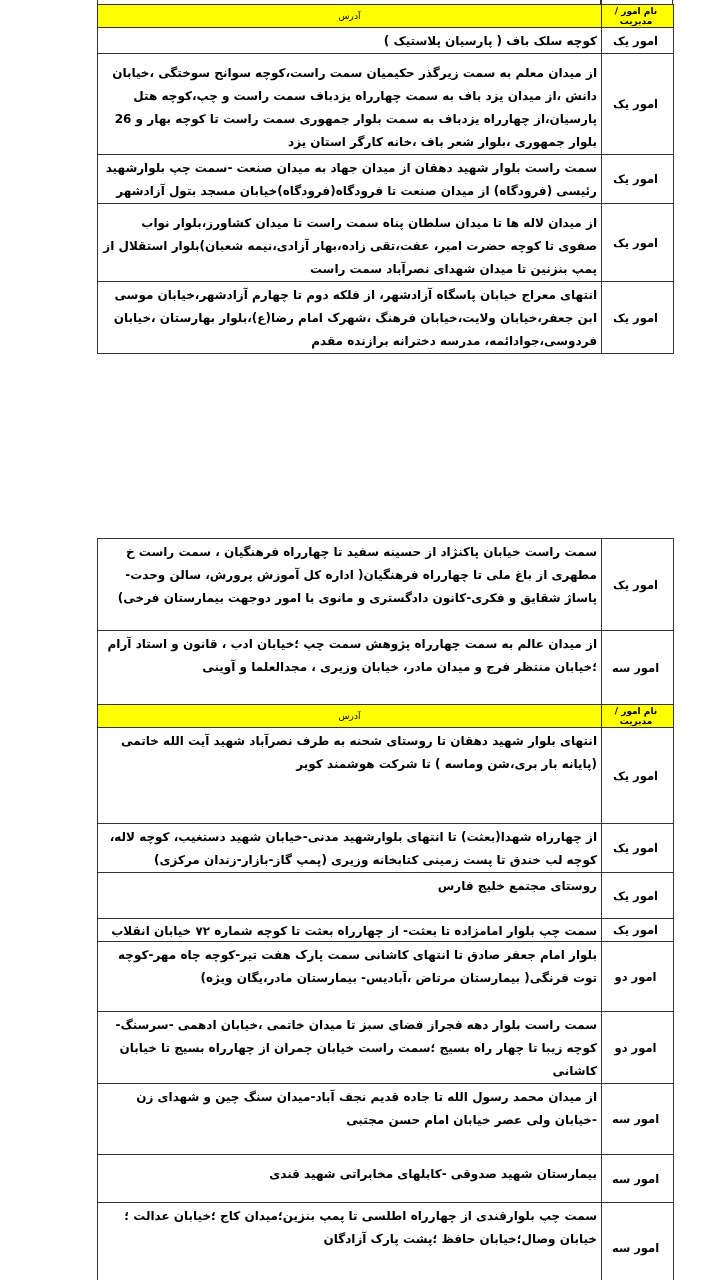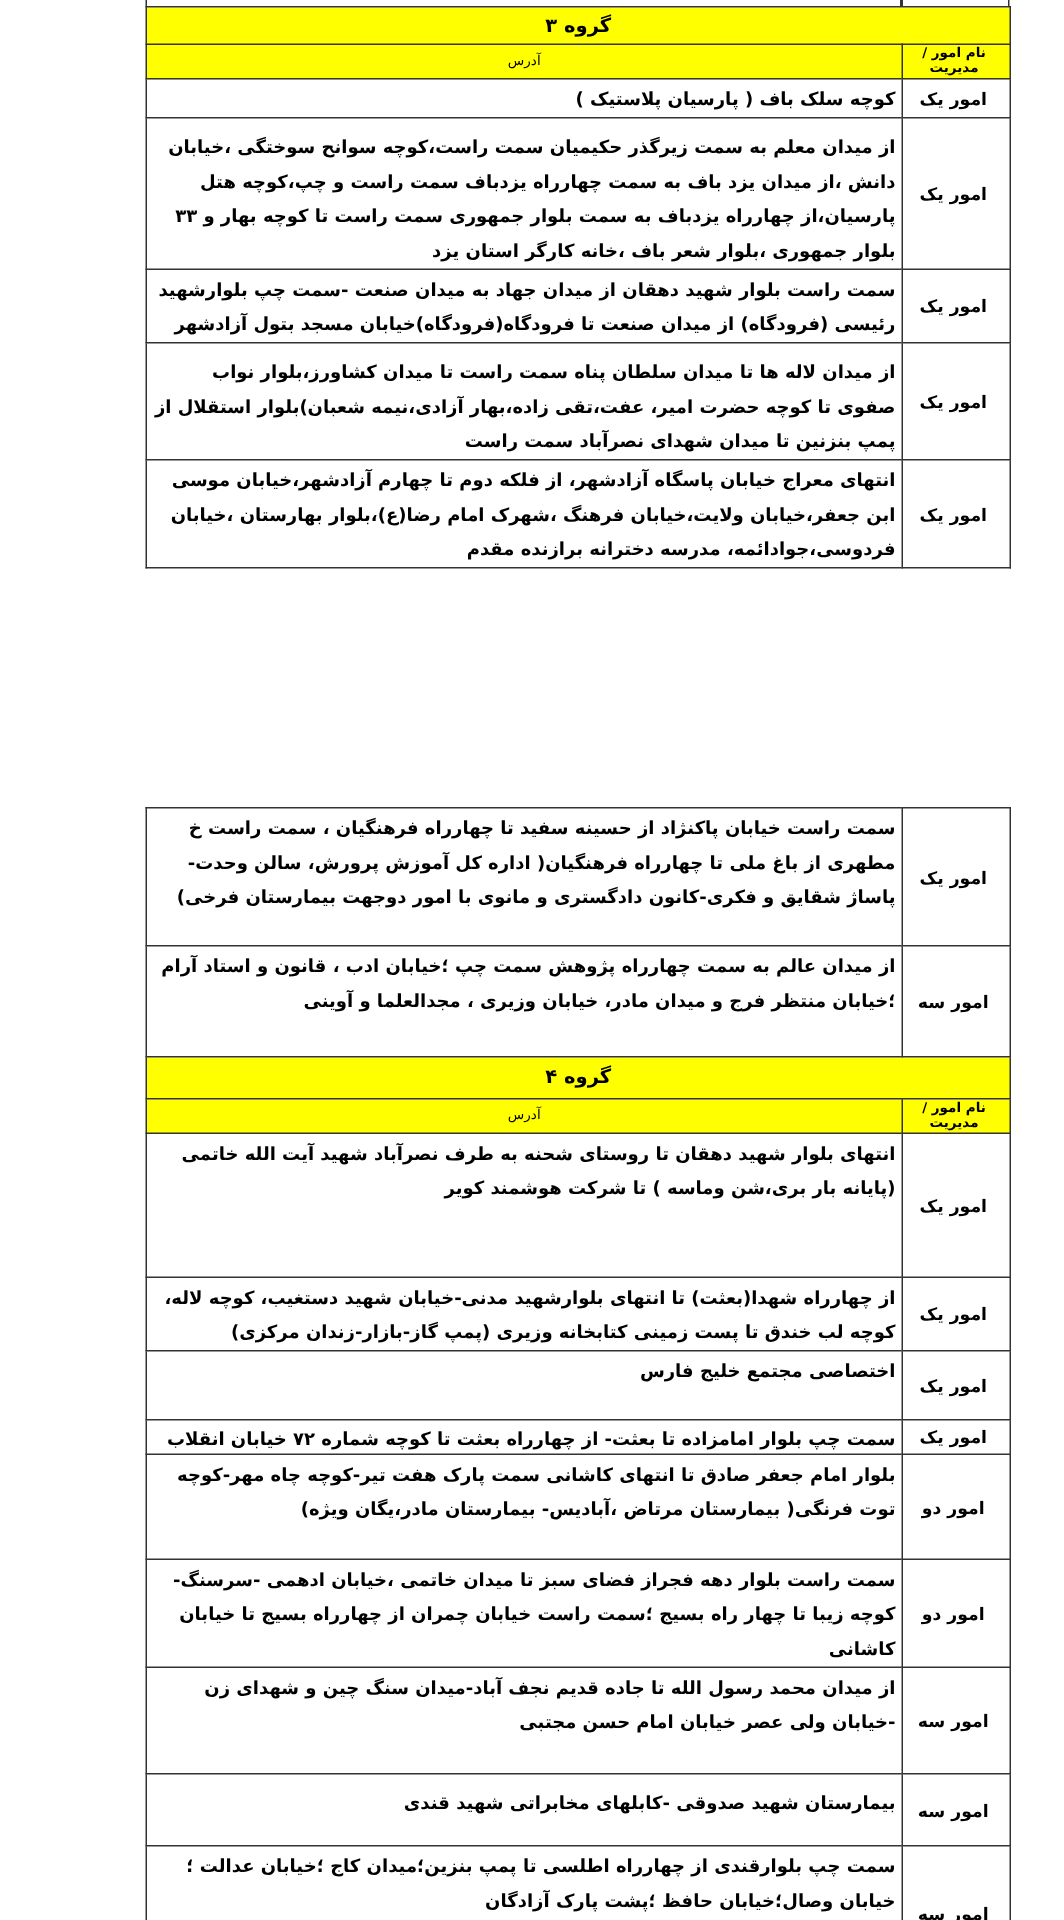--- a/index.html
+++ b/index.html
@@ -63,34 +63,31 @@
 <div class="top-stub">
     <div class="div"></div>
   </div>
 
 <table class="tbl" style="top:4px;">
   <colgroup>
       <col class="col-name">
       <col class="col-addr">
     </colgroup>
   <tbody>
-      <tr>
-    <td colspan="2" class="group-title">گروه ۳</td>
-  </tr>
   <tr>
     <td class="hdr name">نام امور /مدیریت</td>
     <td class="hdr addr">آدرس</td>
   </tr>
   <tr style="height:26px;">
     <td class="name-cell">امور یک</td>
     <td class="addr-cell">کوچه سلک باف ( پارسیان پلاستیک )</td>
   </tr>
   <tr style="height:92px;">
     <td class="name-cell">امور یک</td>
-    <td class="addr-cell" style="padding-top:8px !important;">از میدان معلم به سمت زیرگذر حکیمیان سمت راست،کوچه سوانح سوختگی ،خیابان دانش ،از میدان یزد باف به سمت چهارراه یزدباف سمت راست و چپ،کوچه هتل پارسیان،از چهارراه یزدباف به سمت بلوار جمهوری سمت راست تا کوچه بهار و ۳۳ بلوار جمهوری ،بلوار شعر باف ،خانه کارگر استان یزد</td>
+    <td class="addr-cell" style="padding-top:8px !important;">از میدان معلم به سمت زیرگذر حکیمیان سمت راست،کوچه سوانح سوختگی ،خیابان دانش ،از میدان یزد باف به سمت چهارراه یزدباف سمت راست و چپ،کوچه هتل پارسیان،از چهارراه یزدباف به سمت بلوار جمهوری سمت راست تا کوچه بهار و 26 بلوار جمهوری ،بلوار شعر باف ،خانه کارگر استان یزد</td>
   </tr>
   <tr style="height:48px;">
     <td class="name-cell">امور یک</td>
     <td class="addr-cell">سمت راست بلوار شهید دهقان از میدان جهاد به میدان صنعت -سمت چپ بلوارشهید رئیسی (فرودگاه) از میدان صنعت تا فرودگاه(فرودگاه)خیابان مسجد بتول آزادشهر</td>
   </tr>
   <tr style="height:68px;">
     <td class="name-cell">امور یک</td>
     <td class="addr-cell" style="padding-top:8px !important;">از میدان لاله ها تا میدان سلطان پناه سمت راست تا میدان کشاورز،بلوار نواب صفوی تا کوچه حضرت امیر، عفت،تقی زاده،بهار آزادی،نیمه شعبان)بلوار استقلال از پمپ بنزنین تا میدان شهدای نصرآباد سمت راست</td>
   </tr>
   <tr style="height:72px;">
@@ -108,37 +105,34 @@
   <tbody>
       <tr style="height:92px;">
     <td class="name-cell">امور یک</td>
     <td class="addr-cell">سمت راست خیابان پاکنژاد از حسینه سفید تا چهارراه فرهنگیان ، سمت راست خ مطهری از باغ ملی تا چهارراه فرهنگیان( اداره کل آموزش پرورش، سالن وحدت-پاساژ شقایق و فکری-کانون دادگستری و مانوی با امور دوجهت بیمارستان فرخی)</td>
   </tr>
   <tr style="height:74px;">
     <td class="name-cell">امور سه</td>
     <td class="addr-cell">از میدان عالم به سمت چهارراه پژوهش سمت چپ ؛خیابان ادب ، قانون و استاد آرام ؛خیابان منتظر فرج و میدان مادر، خیابان وزیری ، مجدالعلما و آوینی</td>
   </tr>
   <tr>
-    <td colspan="2" class="group-title" style="height:27px;">گروه ۴</td>
-  </tr>
-  <tr>
     <td class="hdr name">نام امور /مدیریت</td>
     <td class="hdr addr">آدرس</td>
   </tr>
   <tr style="height:96px;">
     <td class="name-cell">امور یک</td>
     <td class="addr-cell">انتهای بلوار شهید دهقان تا روستای شحنه به طرف نصرآباد  شهید آیت الله خاتمی (پایانه بار بری،شن وماسه ) تا شرکت هوشمند کویر</td>
   </tr>
   <tr style="height:48px;">
     <td class="name-cell">امور یک</td>
     <td class="addr-cell">از چهارراه شهدا(بعثت) تا انتهای بلوارشهید مدنی-خیابان شهید دستغیب، کوچه لاله، کوچه لب خندق تا پست زمینی کتابخانه وزیری (پمپ گاز-بازار-زندان مرکزی)</td>
   </tr>
   <tr style="height:46px;">
     <td class="name-cell">امور یک</td>
-    <td class="addr-cell">اختصاصی  مجتمع خلیج فارس</td>
+    <td class="addr-cell">روستای  مجتمع خلیج فارس</td>
   </tr>
   <tr style="height:23px;">
     <td class="name-cell">امور یک</td>
     <td class="addr-cell" style="line-height:20px;">سمت چپ بلوار امامزاده تا بعثت- از چهارراه بعثت تا کوچه شماره ۷۲ خیابان انقلاب</td>
   </tr>
   <tr style="height:70px;">
     <td class="name-cell">امور دو</td>
     <td class="addr-cell">بلوار امام جعفر صادق تا انتهای کاشانی سمت پارک هفت تیر-کوچه چاه مهر-کوچه توت فرنگی( بیمارستان مرتاض ،آبادیس- بیمارستان مادر،یگان ویژه)</td>
   </tr>
   <tr style="height:47px;">

